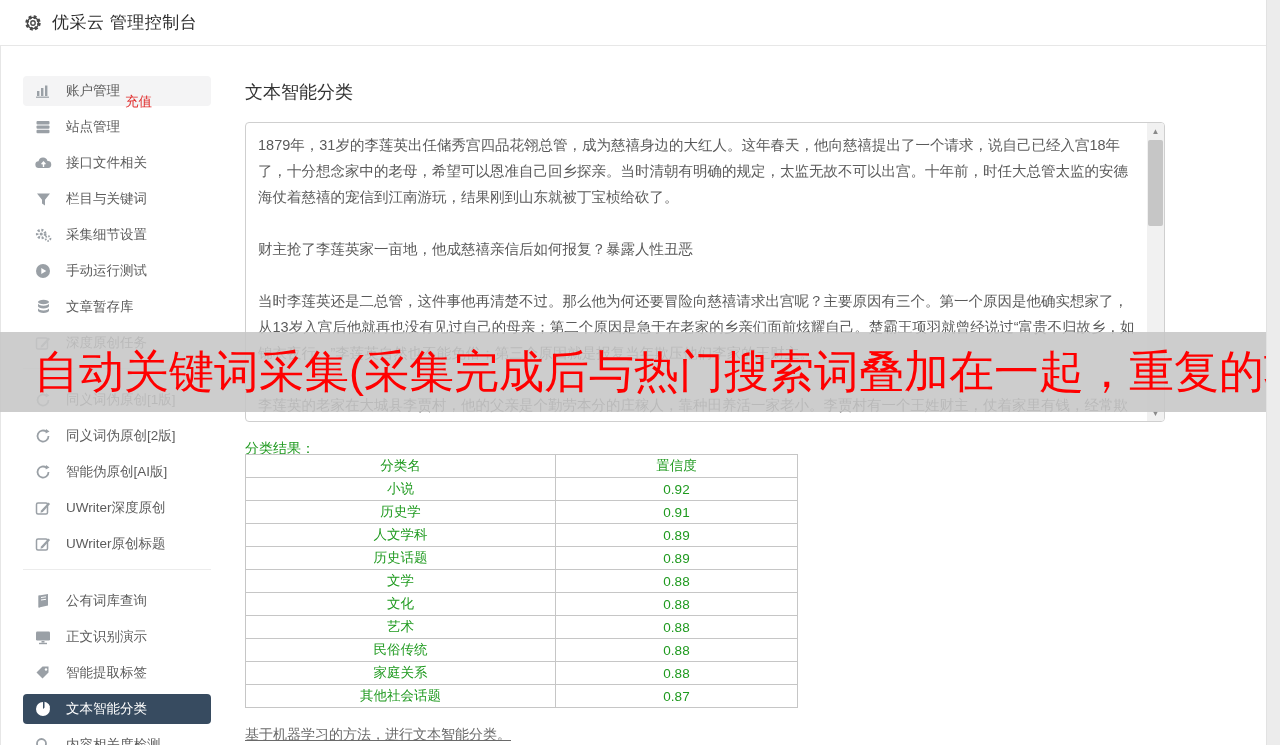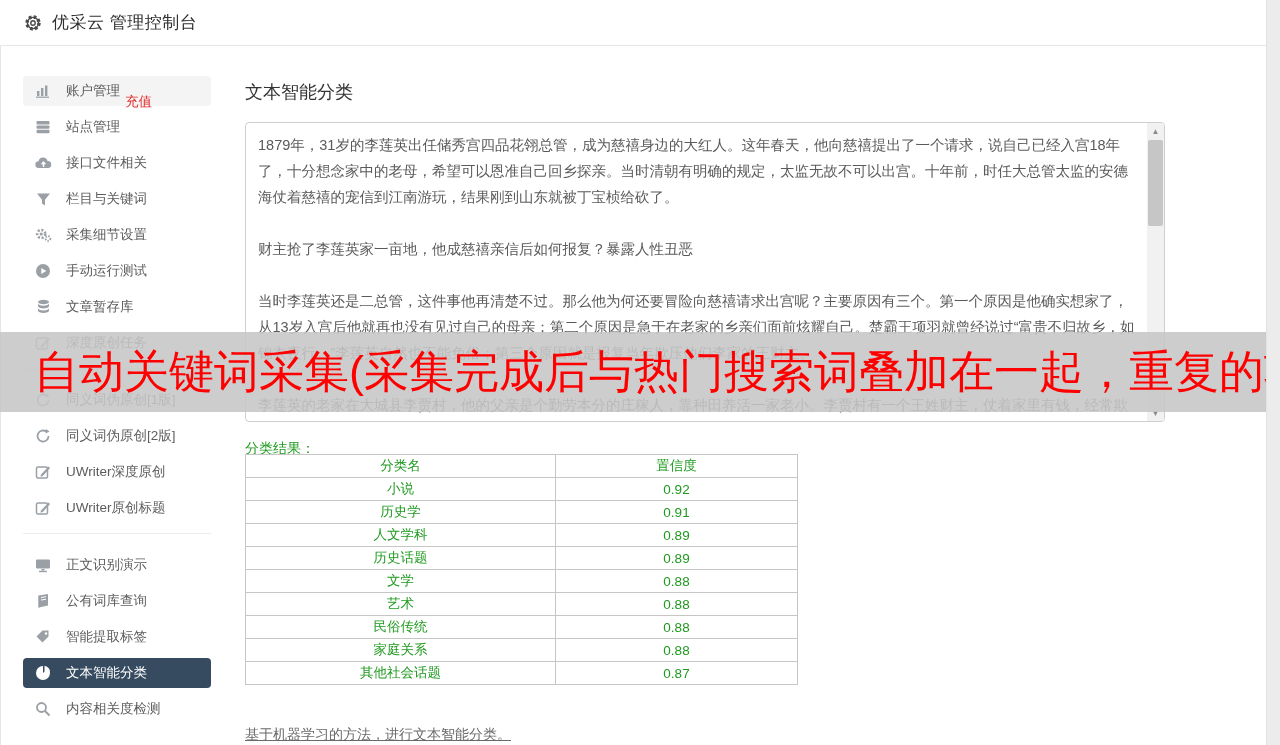--- a/index.html
+++ b/index.html
@@ -182,20 +182,29 @@
     <div class="s-item">
       <span class="s-ico">
         <svg width="16" height="16" viewBox="0 0 16 16">
           <path d="M13.5 8a5.5 5.5 0 1 1-2-4.2" fill="none" stroke="currentColor" stroke-width="1.8"></path>
           <path d="M11 1l3.5 2.6-3.8 2z" fill="currentColor"></path>
         </svg>
       </span>
       <span>同义词伪原创[2版]</span>
     </div>
 
+    <div class="s-item">
+      <span class="s-ico">
+        <svg width="16" height="16" viewBox="0 0 16 16">
+          <path d="M13.5 8a5.5 5.5 0 1 1-2-4.2" fill="none" stroke="currentColor" stroke-width="1.8"></path>
+          <path d="M11 1l3.5 2.6-3.8 2z" fill="currentColor"></path>
+        </svg>
+      </span>
+      <span>智能伪原创[AI版]</span>
+    </div>
 
     <div class="s-item">
       <span class="s-ico">
         <svg width="16" height="16" viewBox="0 0 16 16">
           <rect x="1.5" y="3" width="11" height="11" rx="1.5" fill="none" stroke="currentColor" stroke-width="1.5"></rect>
           <path d="M6 10.5 13.5 2.5l1.6 1.5L7.8 12l-2.3.7z" fill="currentColor"></path>
         </svg>
       </span>
       <span>UWriter深度原创</span>
     </div>
@@ -204,41 +213,41 @@
       <span class="s-ico">
         <svg width="16" height="16" viewBox="0 0 16 16">
           <rect x="1.5" y="3" width="11" height="11" rx="1.5" fill="none" stroke="currentColor" stroke-width="1.5"></rect>
           <path d="M6 10.5 13.5 2.5l1.6 1.5L7.8 12l-2.3.7z" fill="currentColor"></path>
         </svg>
       </span>
       <span>UWriter原创标题</span>
     </div>
 
     <div class="s-divider"></div>
+
+    <div class="s-item">
+      <span class="s-ico">
+        <svg width="15" height="16" viewBox="0 0 15 16">
+          <path d="M3 2.5 12 1v11.5L3 14.5z" fill="currentColor"></path>
+          <path d="M3 2.5v12" stroke="currentColor" stroke-width="1.4"></path>
+          <path d="M5 4.5l5-.7M5 7l5-.7" stroke="#fff" stroke-width="1"></path>
+        </svg>
+      </span>
+      <span>公有词库查询</span>
+    </div>
 
     <div class="s-item">
       <span class="s-ico">
         <svg width="16" height="15" viewBox="0 0 16 15">
           <rect x="1" y="1.5" width="14" height="9" rx="1.2" fill="currentColor"></rect>
           <rect x="6.5" y="11" width="3" height="1.6" fill="currentColor"></rect>
           <rect x="4" y="12.8" width="8" height="1.4" fill="currentColor"></rect>
         </svg>
       </span>
       <span>正文识别演示</span>
-    </div>
-
-    <div class="s-item">
-      <span class="s-ico">
-        <svg width="15" height="16" viewBox="0 0 15 16">
-          <path d="M3 2.5 12 1v11.5L3 14.5z" fill="currentColor"></path>
-          <path d="M3 2.5v12" stroke="currentColor" stroke-width="1.4"></path>
-          <path d="M5 4.5l5-.7M5 7l5-.7" stroke="#fff" stroke-width="1"></path>
-        </svg>
-      </span>
-      <span>公有词库查询</span>
     </div>
 
     <div class="s-item">
       <span class="s-ico">
         <svg width="16" height="16" viewBox="0 0 16 16">
           <path d="M1.5 7.5 7.5 1.5h6v6l-6 6z" fill="currentColor"></path>
           <circle cx="11" cy="4.5" r="1.2" fill="#fff"></circle>
         </svg>
       </span>
       <span>智能提取标签</span>
@@ -308,20 +317,24 @@
         </tr>
         <tr>
           <td>历史话题</td>
           <td>0.89</td>
         </tr>
         <tr>
           <td>文学</td>
           <td>0.88</td>
         </tr>
         <tr>
+          <td>文化</td>
+          <td>0.88</td>
+        </tr>
+        <tr>
           <td>艺术</td>
           <td>0.88</td>
         </tr>
         <tr>
           <td>民俗传统</td>
           <td>0.88</td>
         </tr>
         <tr>
           <td>家庭关系</td>
           <td>0.88</td>

